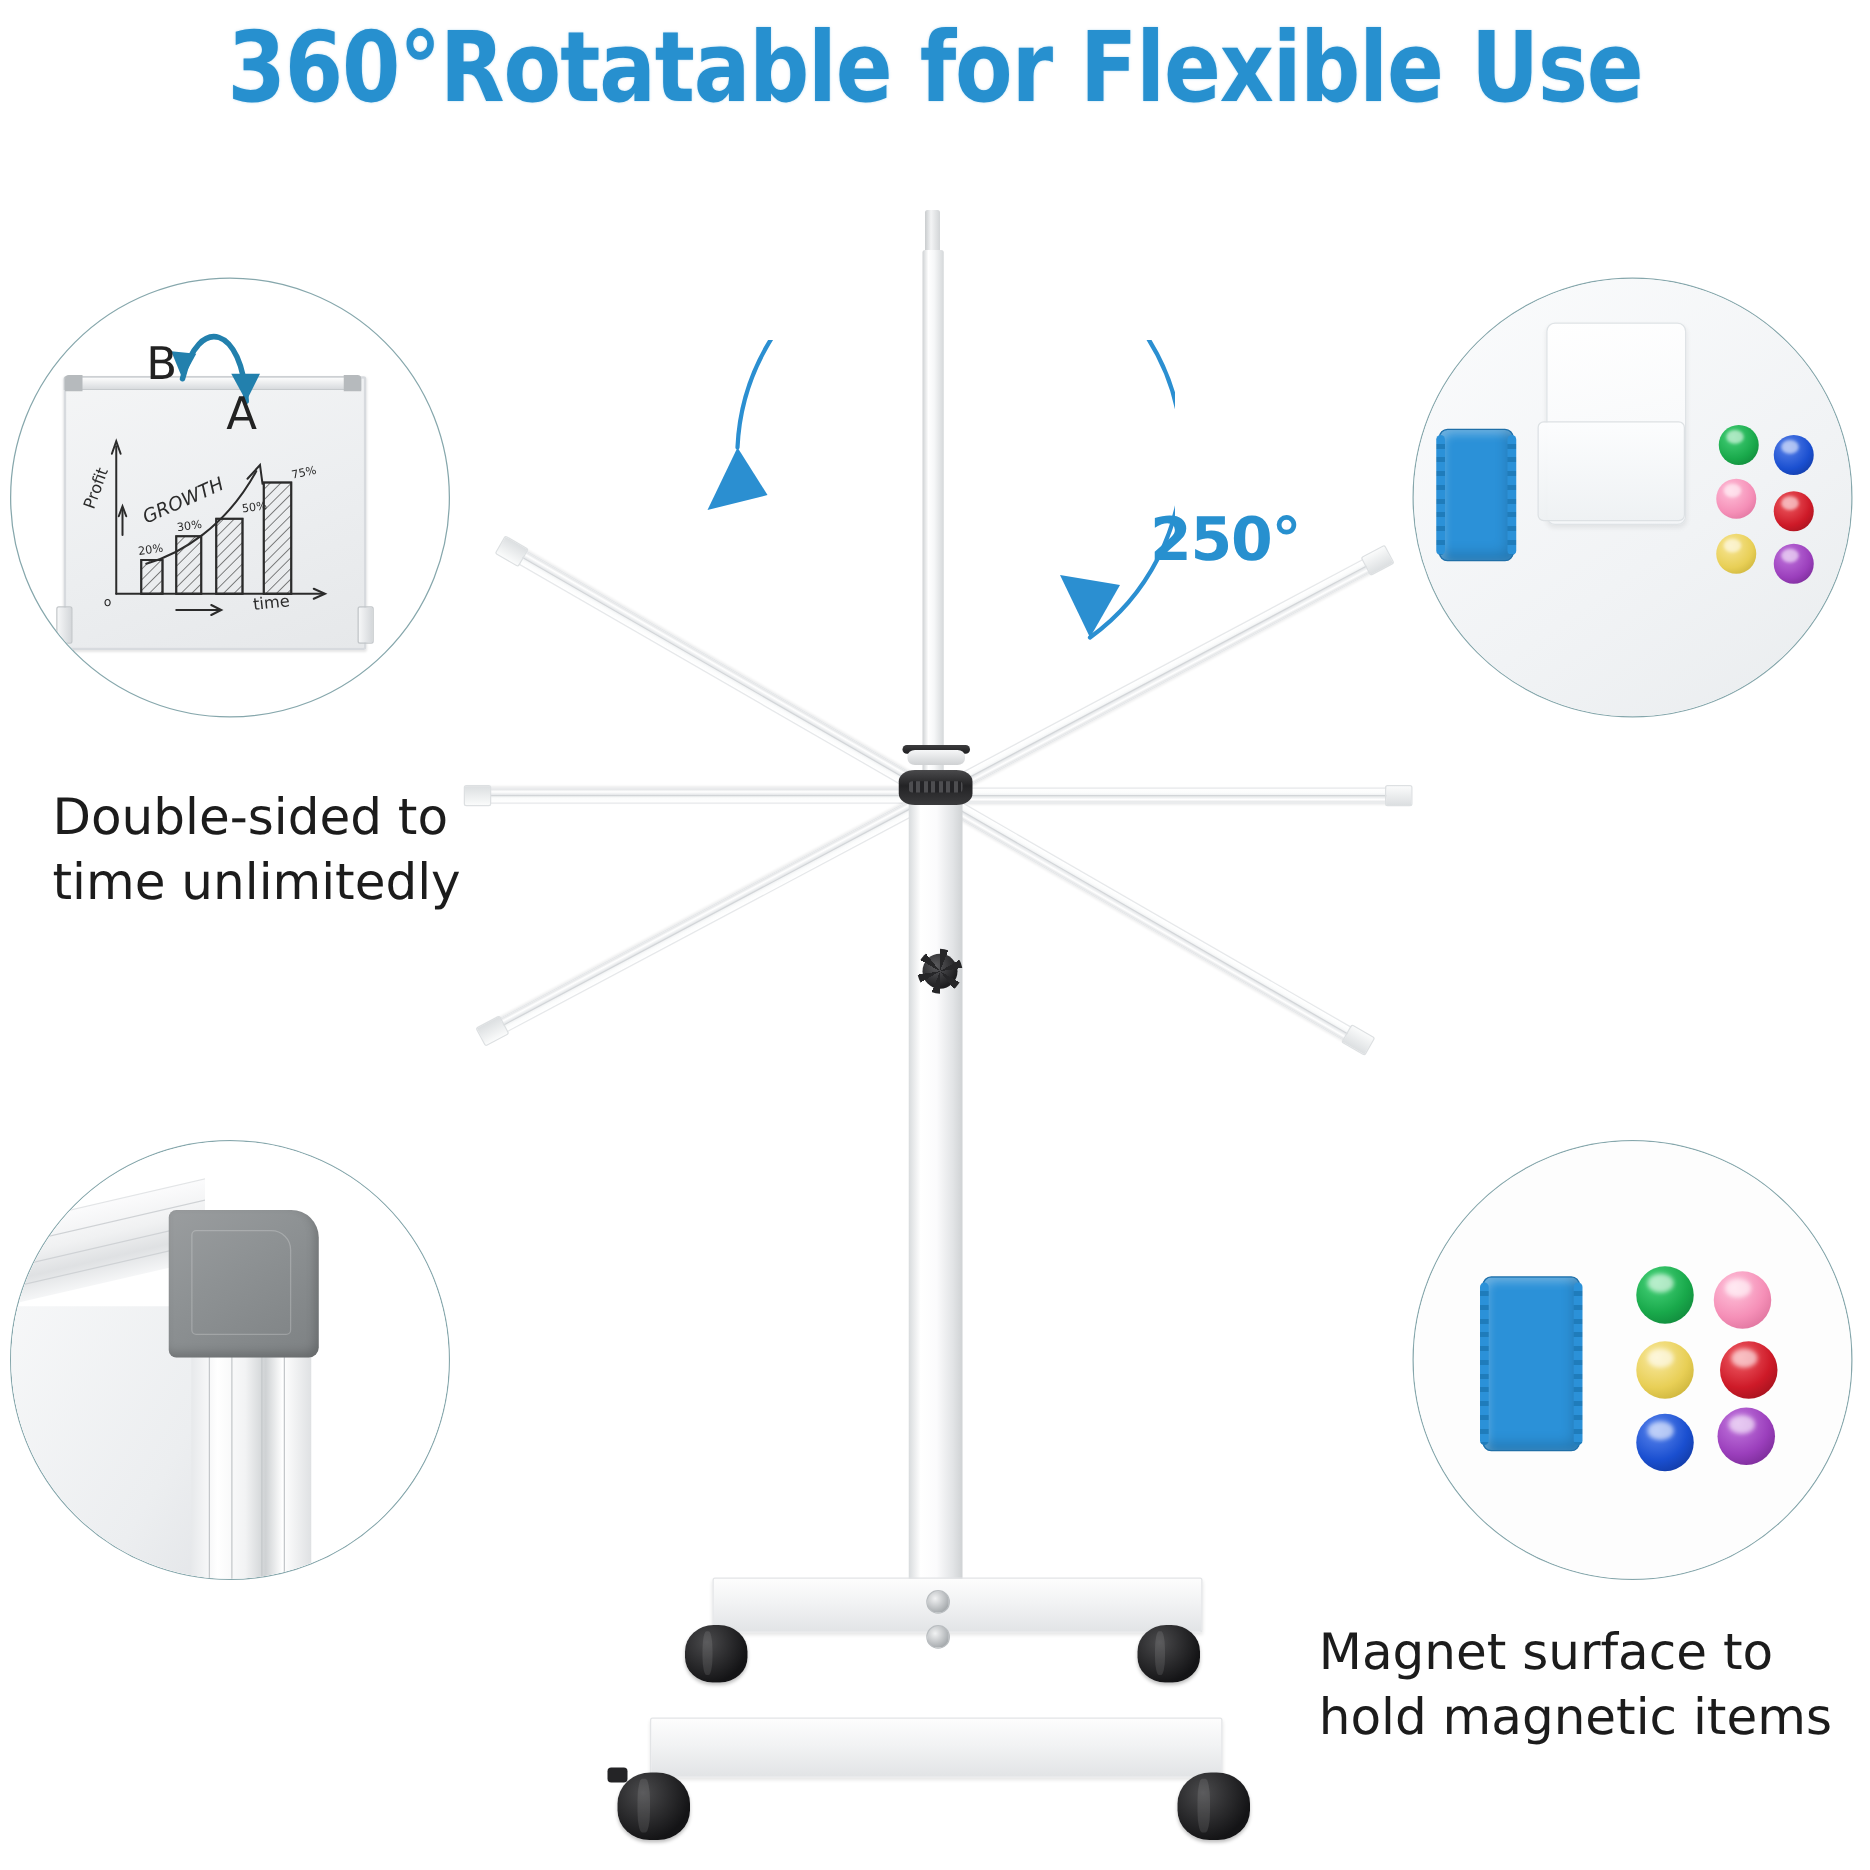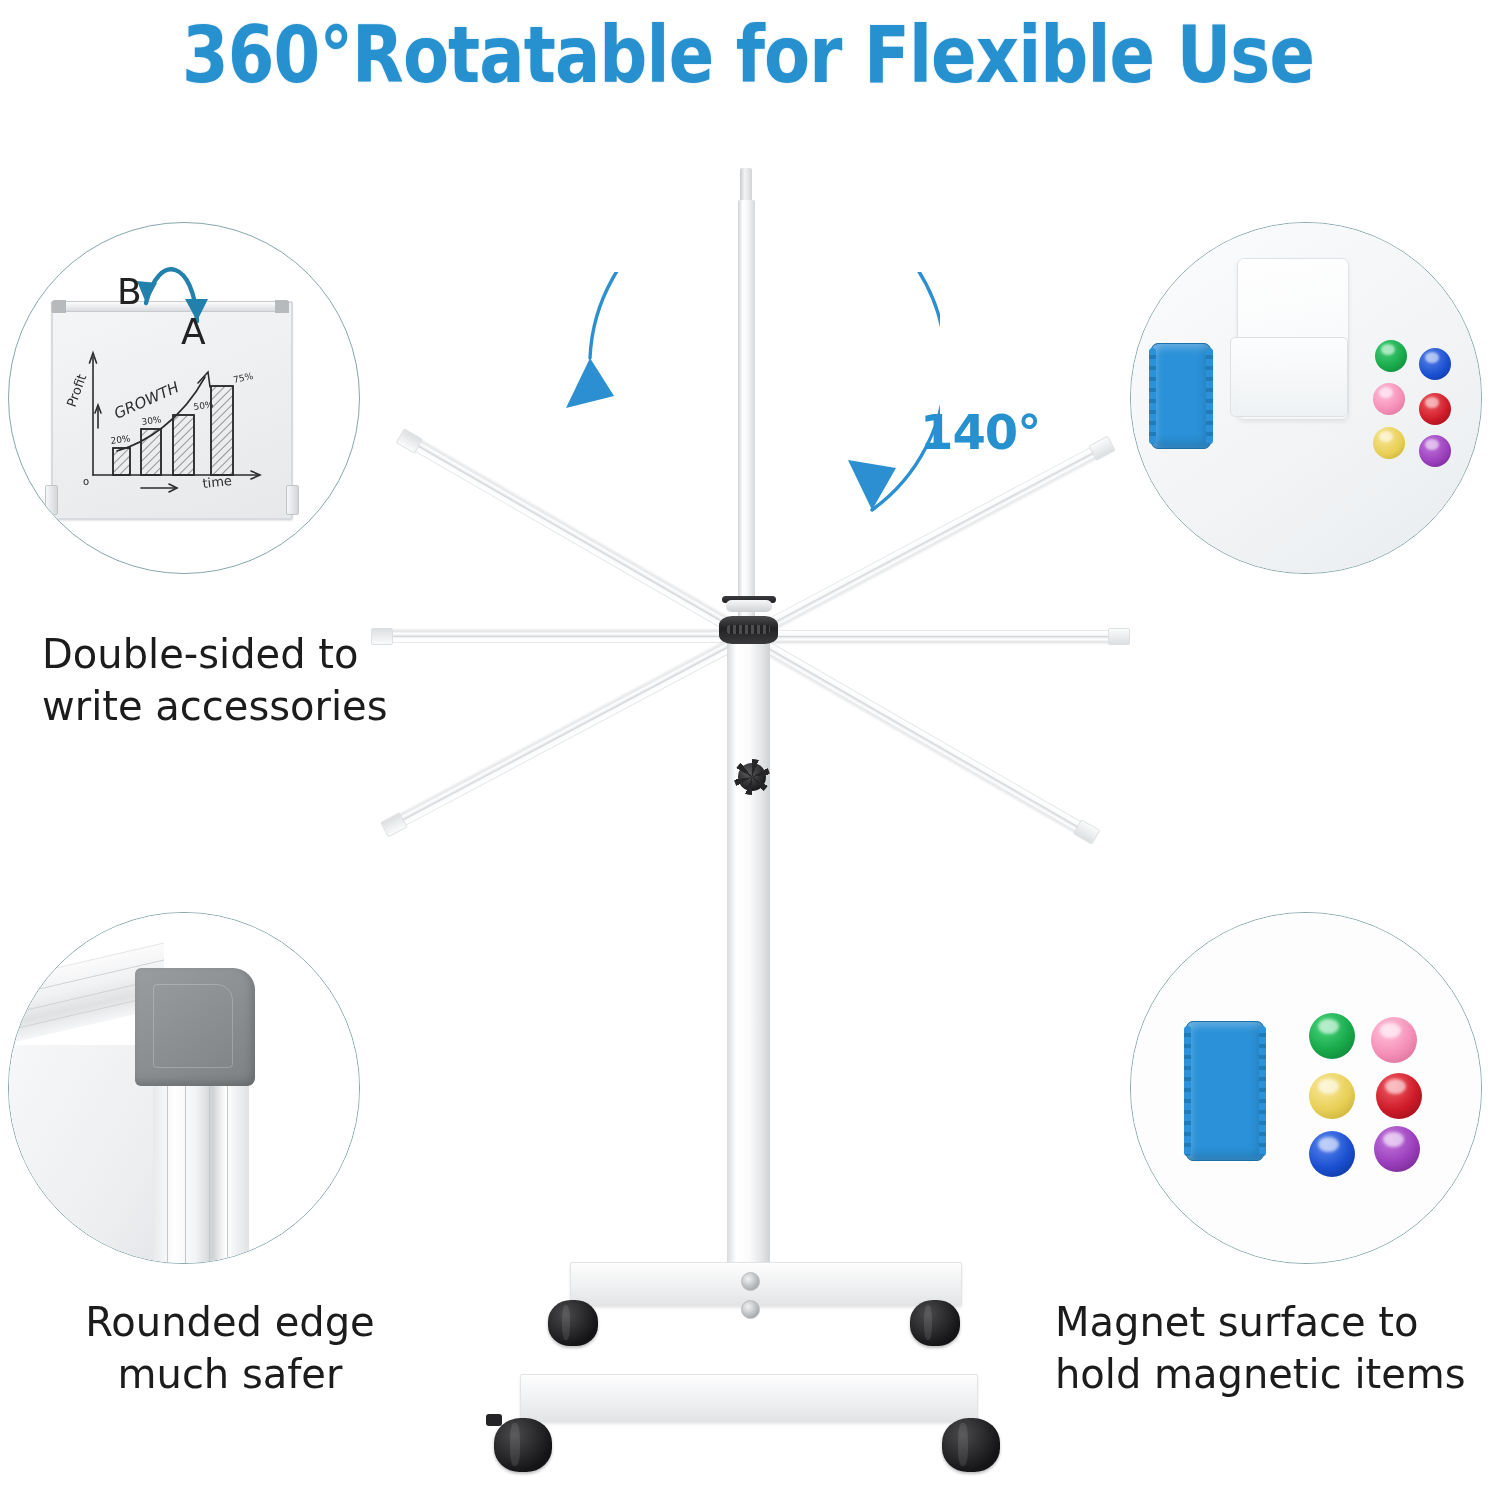--- a/index.html
+++ b/index.html
@@ -285,21 +285,21 @@
       </div>
     <div class="caster" id="cast-lr">
         <i></i>
       </div>
 
     <svg class="rot-svg" viewBox="0 0 420 420">
       <path d="M 70 86 A 178 178 0 1 1 352 238" fill="none" stroke="#2b8fd1" stroke-width="3.4" stroke-linecap="round"></path>
       <polygon points="70,86 46,136 94,124" fill="#2b8fd1"></polygon>
       <polygon points="352,238 328,188 376,196" fill="#2b8fd1"></polygon>
     </svg>
-    <div class="deg-label">140°</div>
+    <div class="deg-label">250°</div>
   </div>
 
   <div class="circle" id="circ-tl">
     <div class="wb-wrap">
       <div class="wb-board">
         
         <svg viewBox="0 0 238 215" width="238" height="215">
           <g stroke="#2b2b2b" fill="none" stroke-width="1.6" stroke-linecap="round">
             <path d="M40 54 L40 172"></path>
             <path d="M36.5 60 L40 50 L43.5 60"></path>
@@ -416,19 +416,17 @@
       </div>
     <div class="magnet-lg" style="left:178px;top:218px;background:radial-gradient(circle at 36% 28%,#5d88ef,#1a4fd0 55%,#0d2f8d);">
         <span></span>
       </div>
     <div class="magnet-lg" style="left:243px;top:213px;background:radial-gradient(circle at 36% 28%,#c47ae0,#9b3fbc 55%,#682083);">
         <span></span>
       </div>
   </div>
 
   <div class="caption" id="cap-tl">Double-sided to
-write accessories</div>
-  <div class="caption" id="cap-bl">Rounded edge
-much safer</div>
+time unlimitedly</div>
   <div class="caption" id="cap-br">Magnet surface to
 hold magnetic items</div>
 
 </div>
 
 </body></html>

